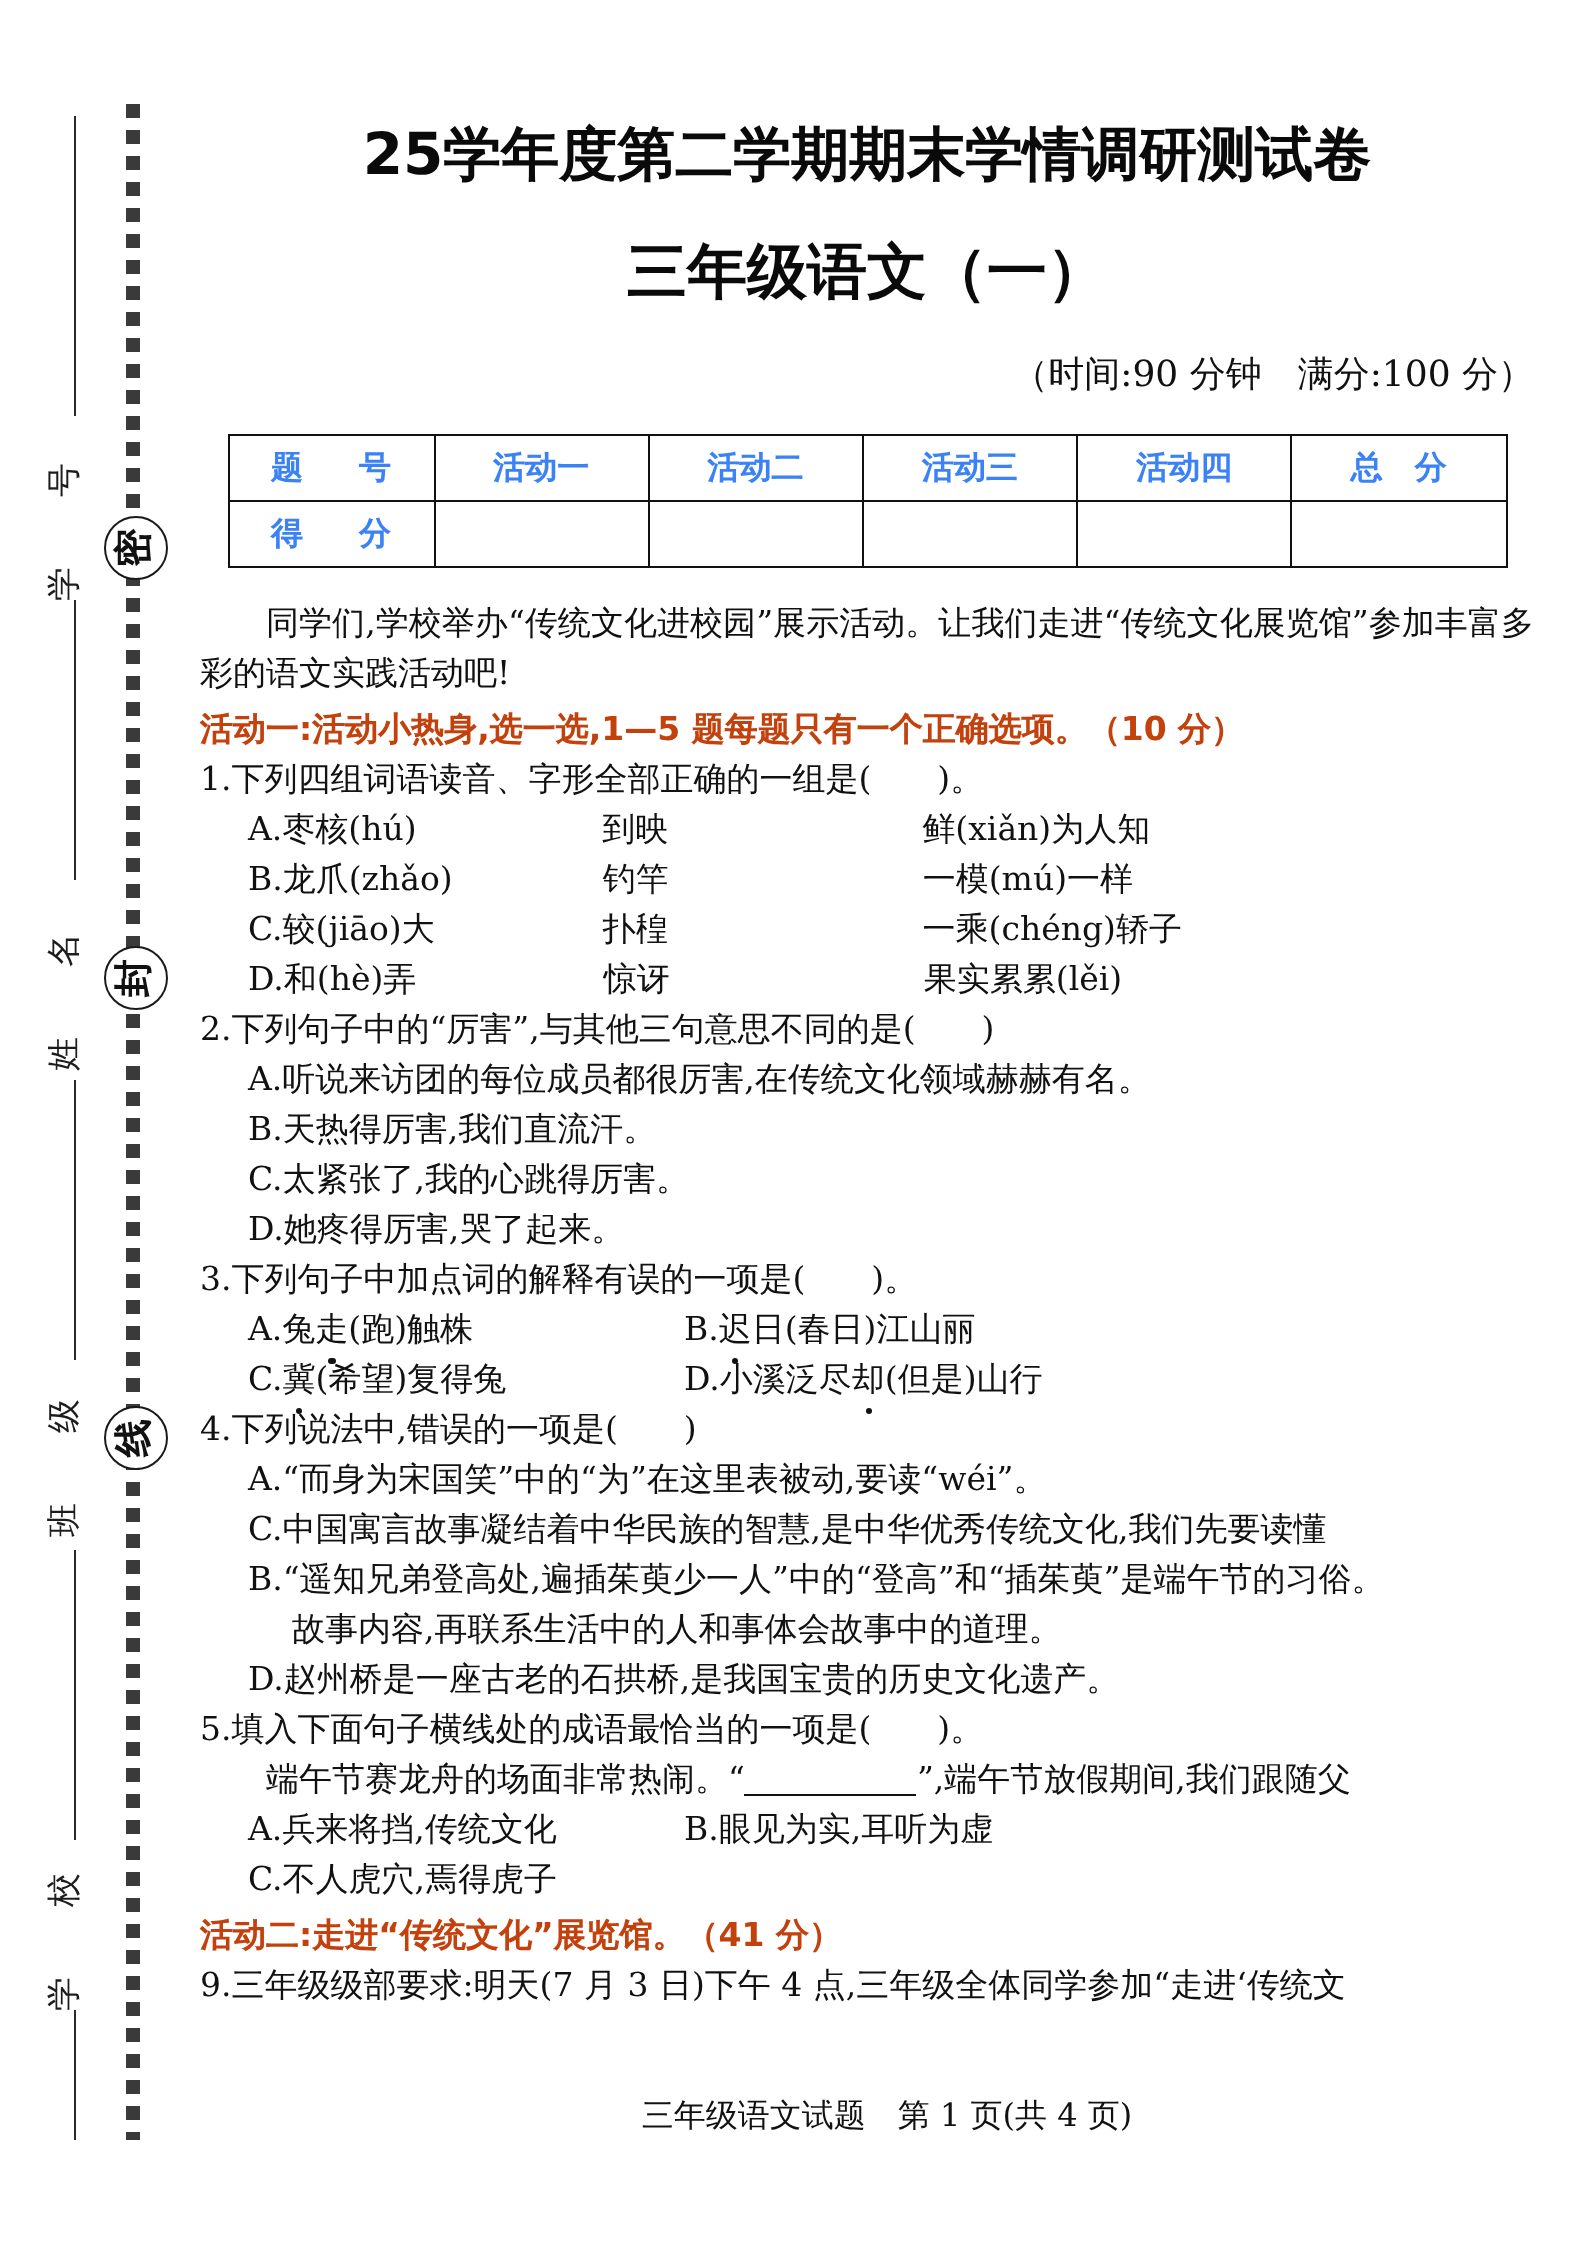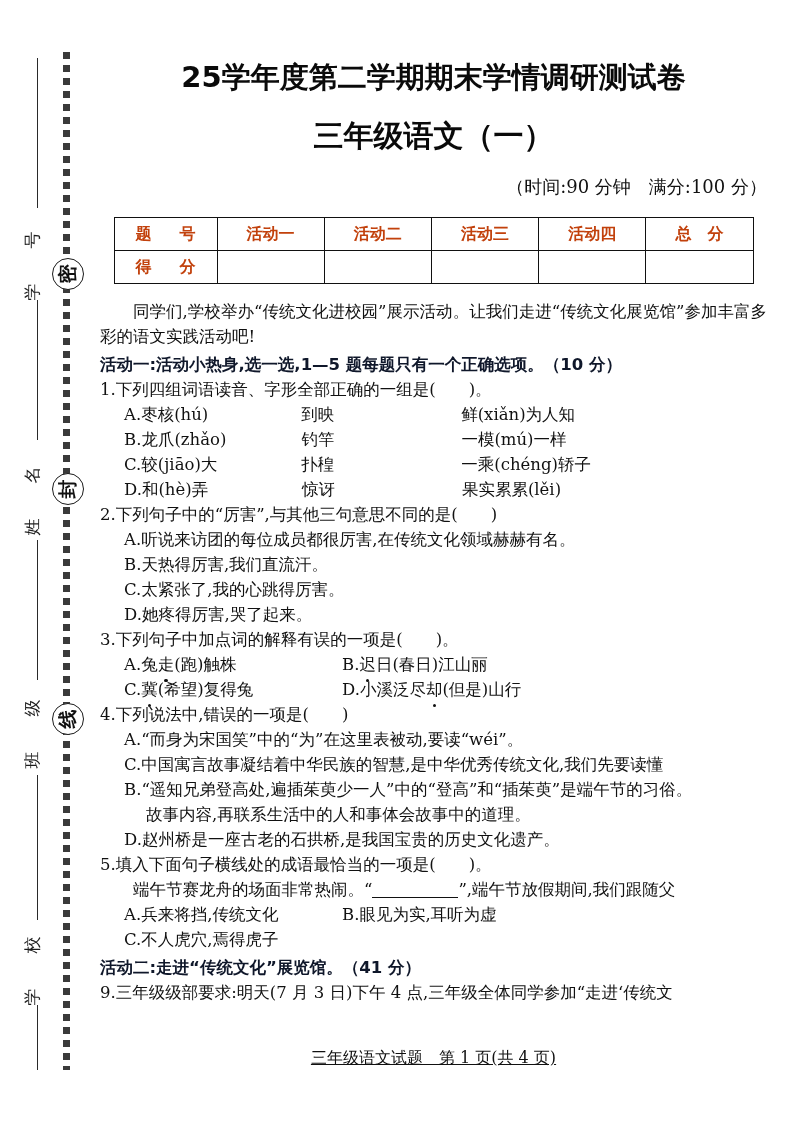--- a/index.html
+++ b/index.html
@@ -130,21 +130,21 @@
     width: 640px;
     table-layout: fixed;
   }
   #score-table td {
     border: 1.3px solid #111111;
     height: 30px;
     text-align: center;
     font-family: "DejaVu Sans", "Liberation Sans", sans-serif;
     font-size: 16px;
     font-weight: 600;
-    color: #c2410c;
+    color: #3b82f6;
   }
   #score-table td.lead {
     width: 100px;
     letter-spacing: 6px;
     text-indent: 6px;
   }
   #score-table td.blank { }
 
   
   .para {
@@ -157,21 +157,21 @@
   #intro {
     margin-top: 15px;
     text-indent: 33px;
   }
   .section-head {
     margin: 3px 0 0 0;
     font-family: "DejaVu Sans", "Liberation Sans", sans-serif;
     font-weight: 700;
     font-size: 16.5px;
     line-height: 25px;
-    color: #0f172a;
+    color: #c2410c;
   }
   .q {
     margin: 0;
     font-size: 16.5px;
     line-height: 25px;
   }
   .q-stem { margin: 0; }
   .opts { margin: 0; padding: 0; }
   .opt {
     margin: 0;
@@ -220,27 +220,26 @@
     bottom: -5px;
     width: 3.2px;
     height: 3.2px;
     margin-left: -1.6px;
     border-radius: 50%;
     background: #111;
   }
 
   #footer {
     position: absolute;
-    left: 0;
+    left: 10px;
     top: 1048px;
     width: 667px;
     text-align: center;
     font-size: 16px;
     color: #111111;
-    text-decoration: underline;
   }
 </style>
 </head>
 <body>
 
 <div id="page">
 
   <div id="seal-band">
     <div class="vrule" id="vrule-1"></div>
     <div class="vrule" id="vrule-2"></div>

